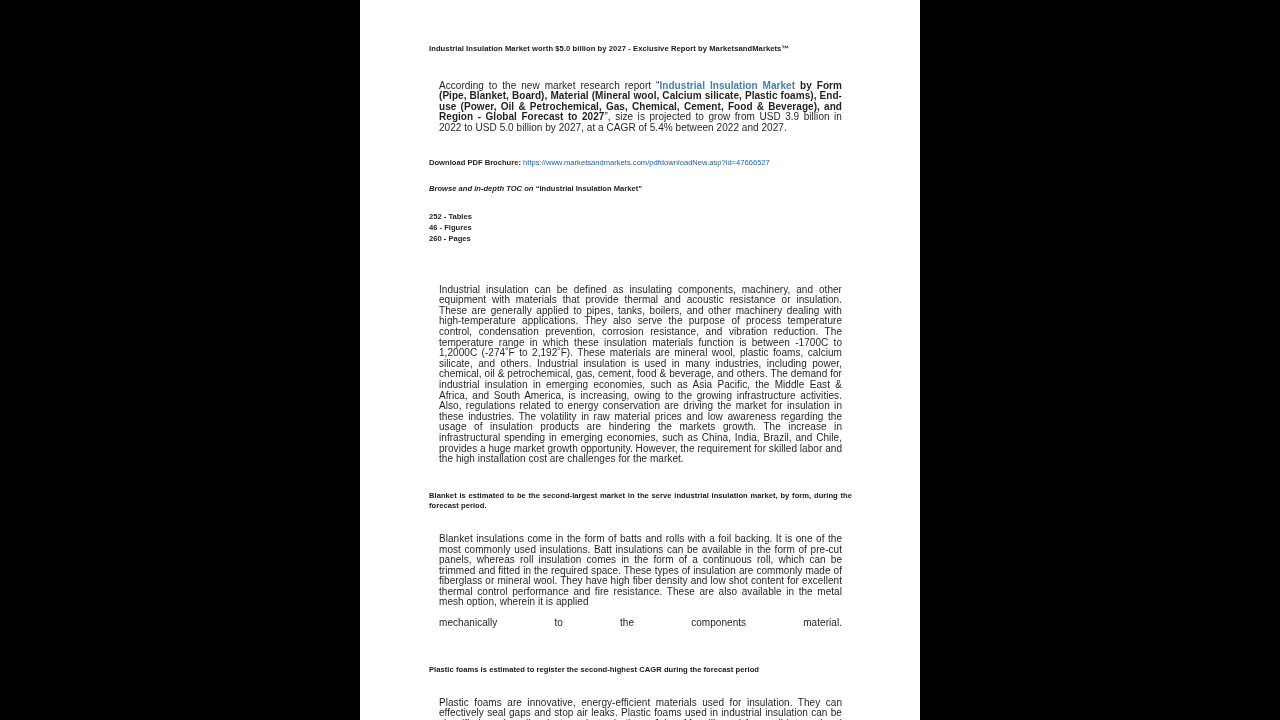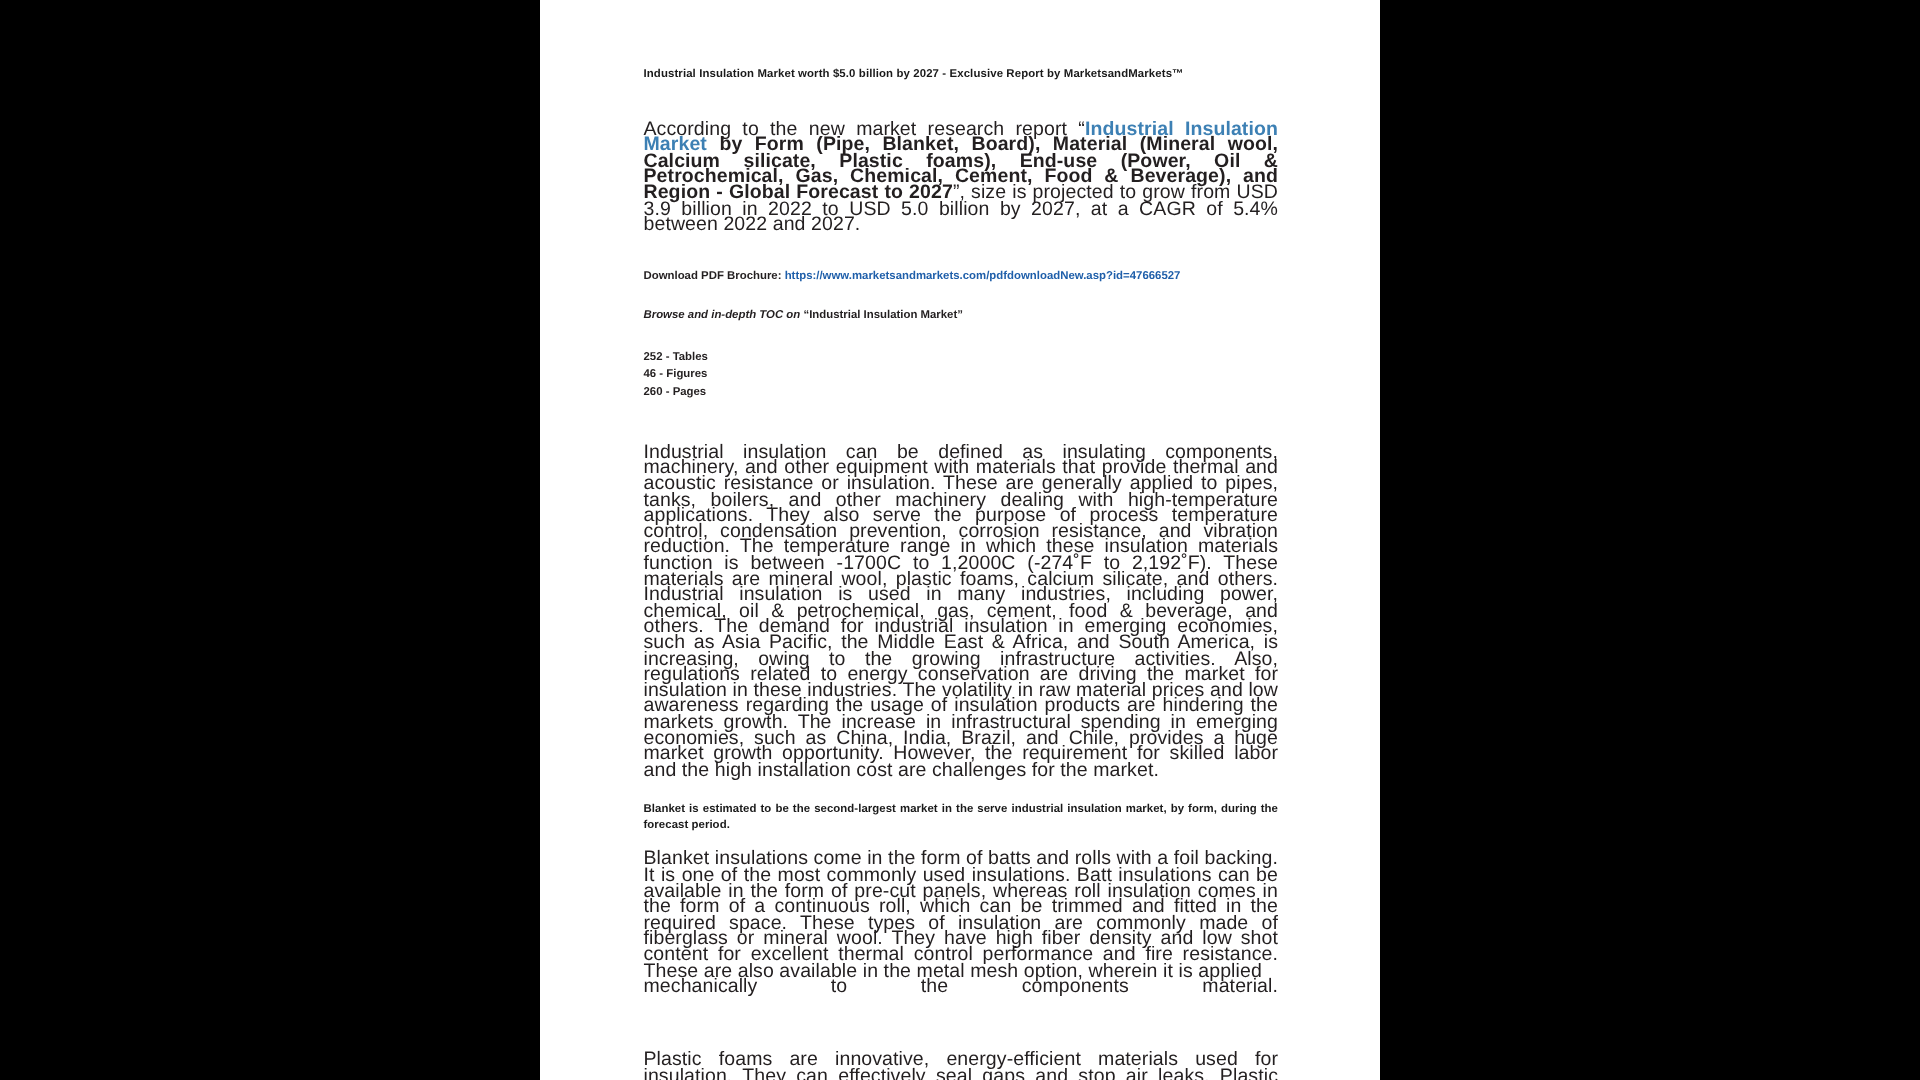--- a/index.html
+++ b/index.html
@@ -38,35 +38,35 @@
   
   .doc-title {
     font-size: 7.6px;
     font-weight: bold;
     color: #1a1a1a;
     line-height: 10.6px;
     letter-spacing: 0.01em;
     margin: 0 0 26px 0;
   }
   p.body {
-    font-size: 13px;
+    font-size: 10px;
     color: #231f20;
     line-height: 10.6px;
     text-align: justify;
-    margin: 0;
+    margin: 10px;
     letter-spacing: 0.005em;
   }
   p.body.lead {
     margin-bottom: 12px;
   }
   .b { font-weight: bold; }
   .bi { font-weight: bold; font-style: italic; }
   .link {
     color: #1f5faa;
-    font-weight: bold;
+    font-weight: normal;
     text-decoration: none;
     word-break: break-all;
   }
   .link-inline {
     color: #3d80b4;
     font-weight: bold;
     text-decoration: none;
   }
   .spacer-12 { height: 12px; }
   .spacer-16 { height: 16px; }
@@ -147,20 +147,21 @@
 
       <div class="spacer-12"></div>
 
       <p class="body">Blanket insulations come in the form of batts and rolls with a foil backing. It is one of the most commonly used insulations. Batt insulations can be available in the form of pre-cut panels, whereas roll insulation comes in the form of a continuous roll, which can be trimmed and fitted in the required space. These types of insulation are commonly made of fiberglass or mineral wool. They have high fiber density and low shot content for excellent thermal control performance and fire resistance. These are also available in the metal mesh option, wherein it is applied</p>
       <p class="body">
           <span class="spread">mechanically to the components material.</span>
         </p>
 
       <div class="spacer-16"></div>
 
+      <h2 class="section">Plastic foams is estimated to register the second-highest CAGR during the forecast period</h2>
 
       <div class="spacer-12"></div>
 
       <p class="body">Plastic foams are innovative, energy-efficient materials used for insulation. They can effectively seal gaps and stop air leaks. Plastic foams used in industrial insulation can be classified as phenolic, elastomeric, and others. Johns Manville and Armacell International SA are some of the major manufacturers of plastic foams.</p>
 
       <div class="spacer-16"></div>
 
       <p class="kv-line"><span class="b">Sample Pages:</span> <a href="#" class="link">https://www.marketsandmarkets.com/requestsampleNew.asp?id=53391840</a></p>
 
       <div class="spacer-16"></div>

